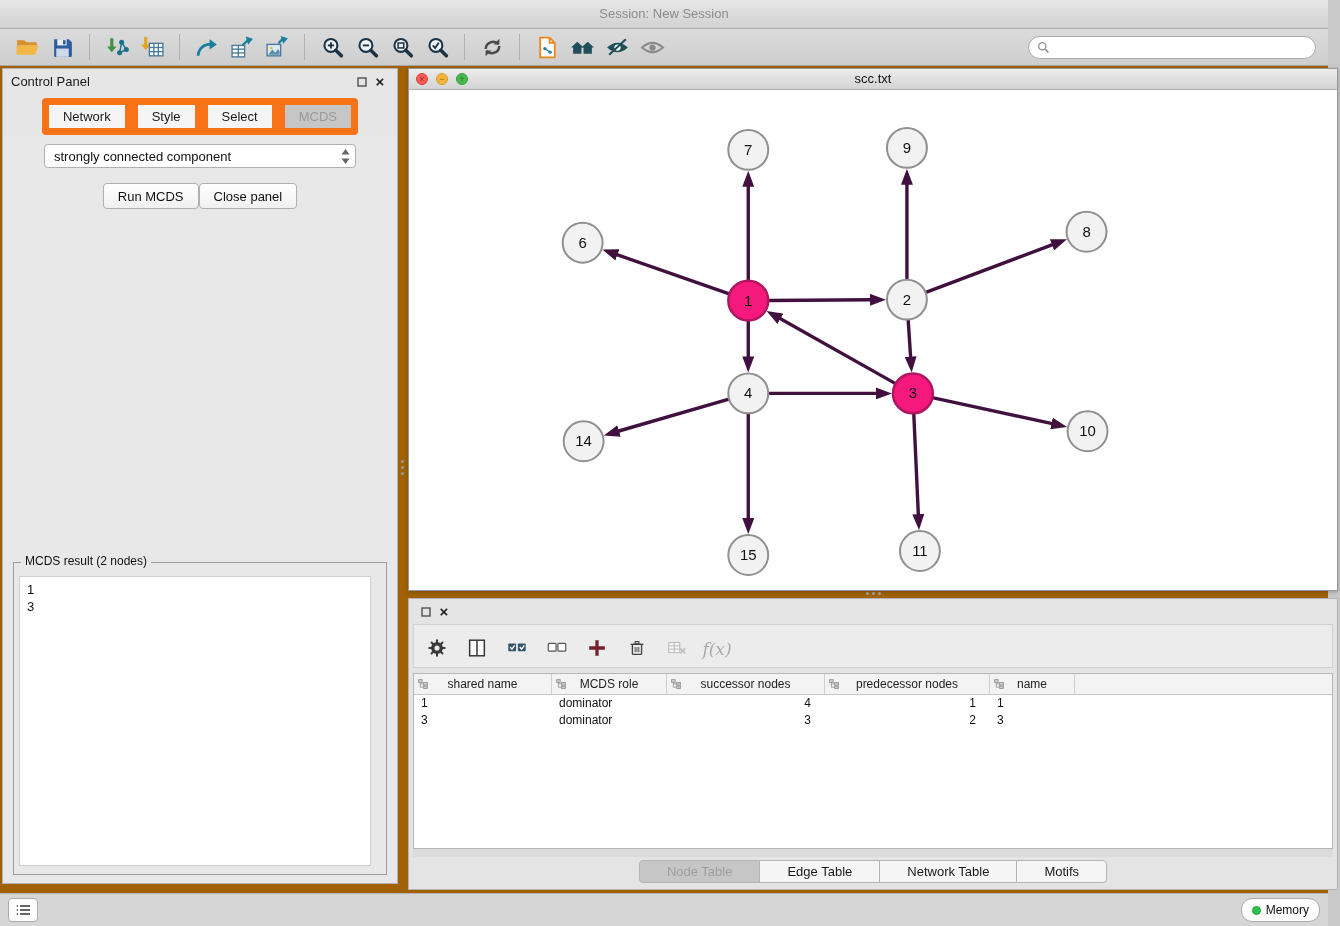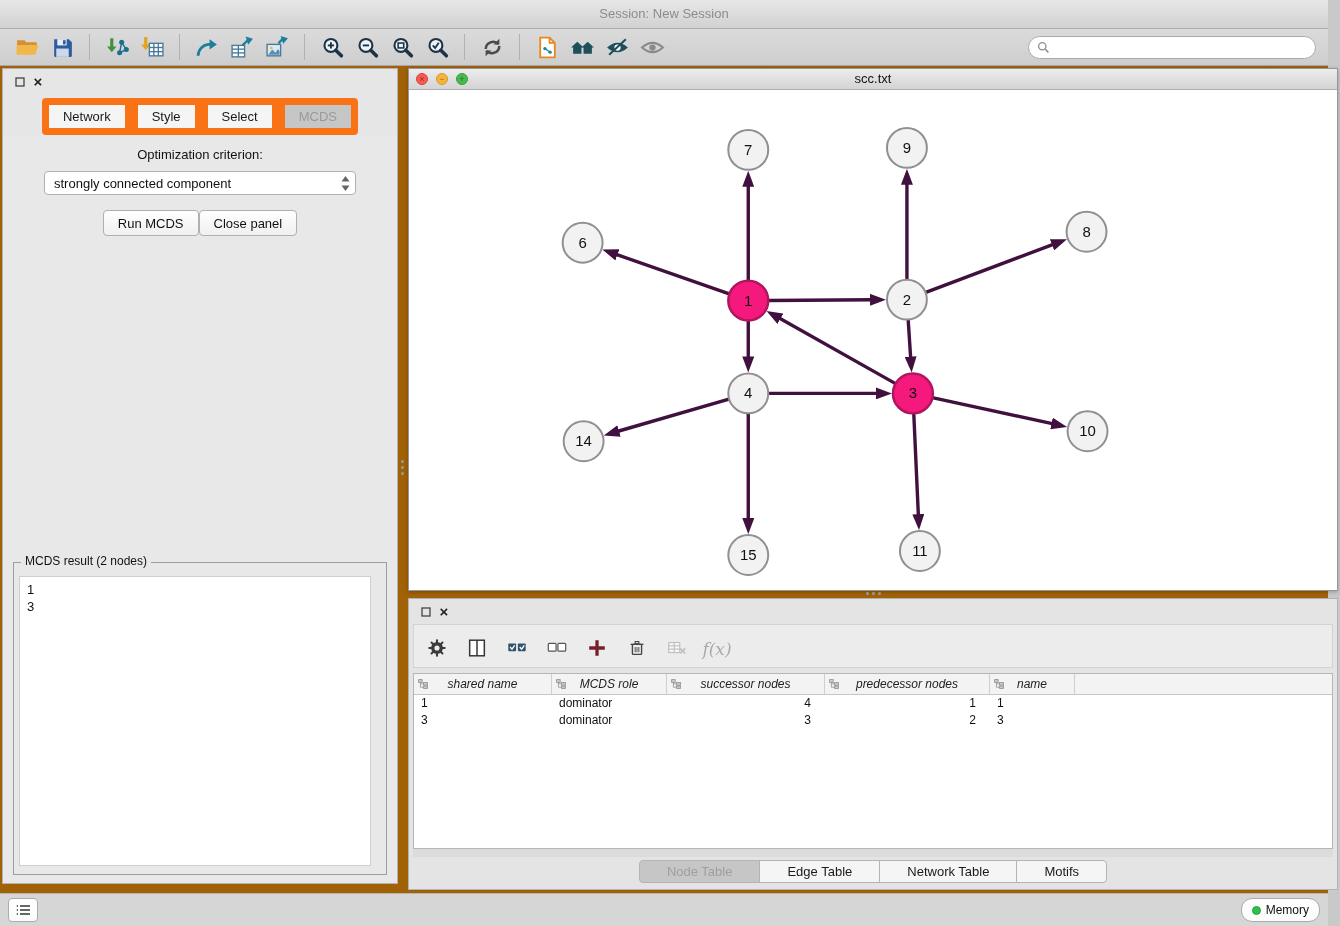--- a/index.html
+++ b/index.html
@@ -57,21 +57,21 @@
   .node-label{font-family:"Liberation Sans",sans-serif;font-size:15px;fill:#111;}
 
   
   .table-panel{position:absolute;left:408px;top:598px;width:930px;height:292px;background:#e4e4e4;border:1px solid #b2b2b2;box-sizing:border-box;}
   .tp-toolbar{position:absolute;top:25px;left:4px;right:4px;height:44px;background:#ececec;border:1px solid #d2d2d2;display:flex;align-items:center;padding-left:10px;gap:14px;box-sizing:border-box;}
   .tp-btn{width:26px;height:26px;display:flex;align-items:flex-end;justify-content:center;}
   .tp-btn svg{width:22px;height:22px;}
   .fx{font-family:"DejaVu Serif",serif;font-style:italic;font-size:17px;color:#aaa;}
   .tp-table{position:absolute;top:74px;left:4px;right:4px;bottom:40px;background:#fff;border:1px solid #b6b6b6;overflow:hidden;box-sizing:border-box;}
   .thead{display:flex;border-bottom:1px solid #c6c6c6;background:#f3f3f3;height:20px;}
-  .th{position:relative;display:flex;align-items:center;justify-content:center;font-size:12px;color:#222;border-right:1px solid #cfcfcf;box-sizing:border-box;height:20px;font-style:italic;}
+  .th{position:relative;display:flex;align-items:center;justify-content:center;font-size:12px;color:#222;border-right:1px solid #cfcfcf;box-sizing:border-box;height:20px;}
   .th svg{position:absolute;left:4px;top:5px;}
   .tr{display:flex;height:17px;}
   .td{font-size:12px;line-height:17px;color:#111;box-sizing:border-box;overflow:hidden;white-space:nowrap;}
   .tbl-tabs{position:absolute;bottom:6px;left:0;right:0;display:flex;justify-content:center;}
   .tbl-tab{font-size:13px;padding:3px 27px;background:#f5f5f5;border:1px solid #b4b4b4;margin-left:-1px;color:#1a1a1a;}
   .tbl-tab:first-child{border-radius:4px 0 0 4px;margin-left:0;}
   .tbl-tab:last-child{border-radius:0 4px 4px 0;}
   .tbl-tab.selected{background:#c6c6c6;color:#9f9f9f;}
   .tp-graybar{position:absolute;left:4px;right:4px;bottom:32px;height:8px;background:#dcdcdc;}
 
@@ -227,37 +227,37 @@
       <svg width="13" height="13" viewBox="0 0 16 16">
           <circle cx="6.5" cy="6.5" r="4.5" fill="none" stroke="#8e8e8e" stroke-width="1.6"></circle>
           <line x1="10" y1="10" x2="14" y2="14" stroke="#8e8e8e" stroke-width="1.8"></line>
         </svg>
       <input placeholder="" style="">
     </div>
   </div>
 
   <div class="control-panel">
     <div class="panel-header">
+      <span class="ph-title">Control Panel</span>
       <span class="ph-btn">
           <svg width="10" height="10">
             <rect x="1" y="1" width="8" height="8" fill="none" stroke="#444" stroke-width="1.3"></rect>
           </svg>
         </span>
       <span class="ph-btn ph-close">
           <span>×</span>
         </span>
     </div>
     <div class="cp-tabs">
         <div class="cp-tab">Network</div>
         <div class="cp-tab">Style</div>
         <div class="cp-tab">Select</div>
         <div class="cp-tab selected">MCDS</div>
       </div>
     <div class="cp-content">
-      <div class="opt-label">Optimization criterion:</div>
       <div class="dropdown">
         <span>strongly connected component</span>
         <span class="dd-stepper"><svg width="11" height="17" viewBox="0 0 11 17">
               <path d="M5.5 1 L9.5 6.5 H1.5 z" fill="#666"></path>
               <path d="M5.5 16 L1.5 10.5 H9.5 z" fill="#666"></path>
             </svg></span>
       </div>
       <div class="cp-buttons">
         <div class="cp-btn">
             <span>Run MCDS</span>

